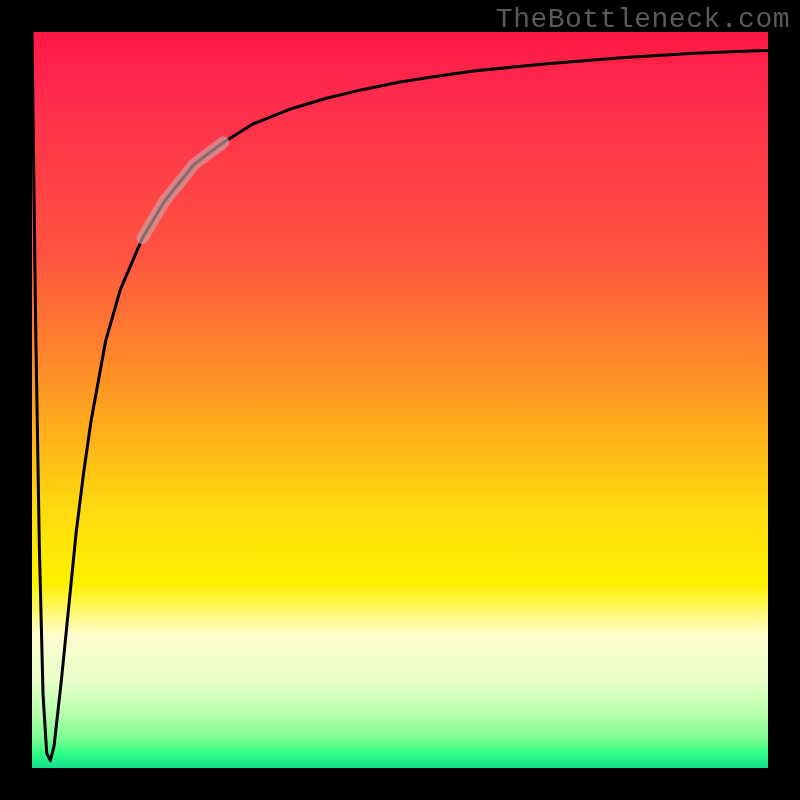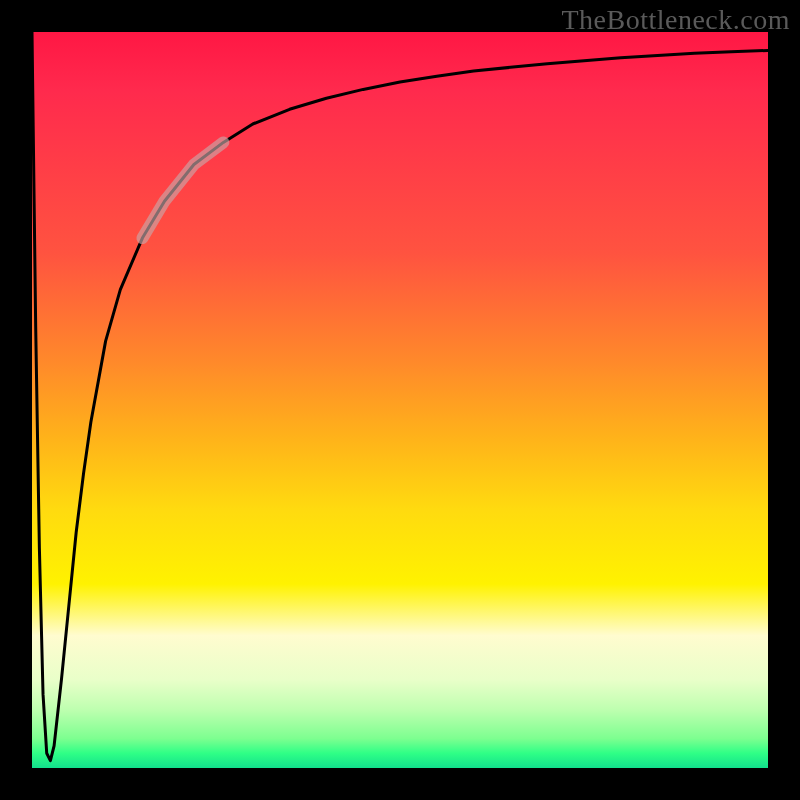--- a/index.html
+++ b/index.html
@@ -8,21 +8,21 @@
     width: 800px;
     height: 800px;
     background: #000;
     position: relative;
   }
   .watermark {
     position: absolute;
     top: 4px;
     right: 10px;
     color: #5a5a5a;
-    font-family: Liberation Serif, serif;
+    font-family: Liberation Mono, monospace;
     font-size: 28px;
     letter-spacing: 0.5px;
   }
   .plot {
     position: absolute;
     left: 32px;
     top: 32px;
     width: 736px;
     height: 736px;
     overflow: hidden;

